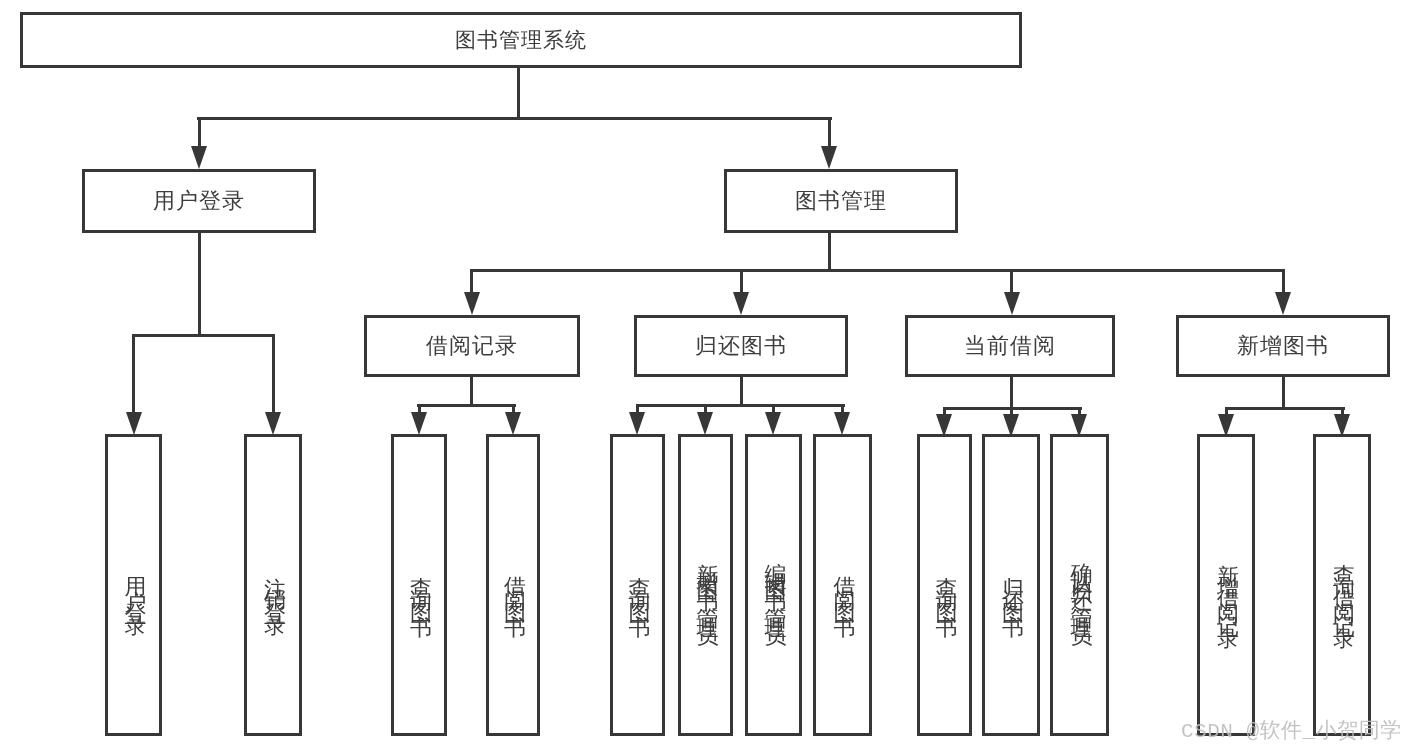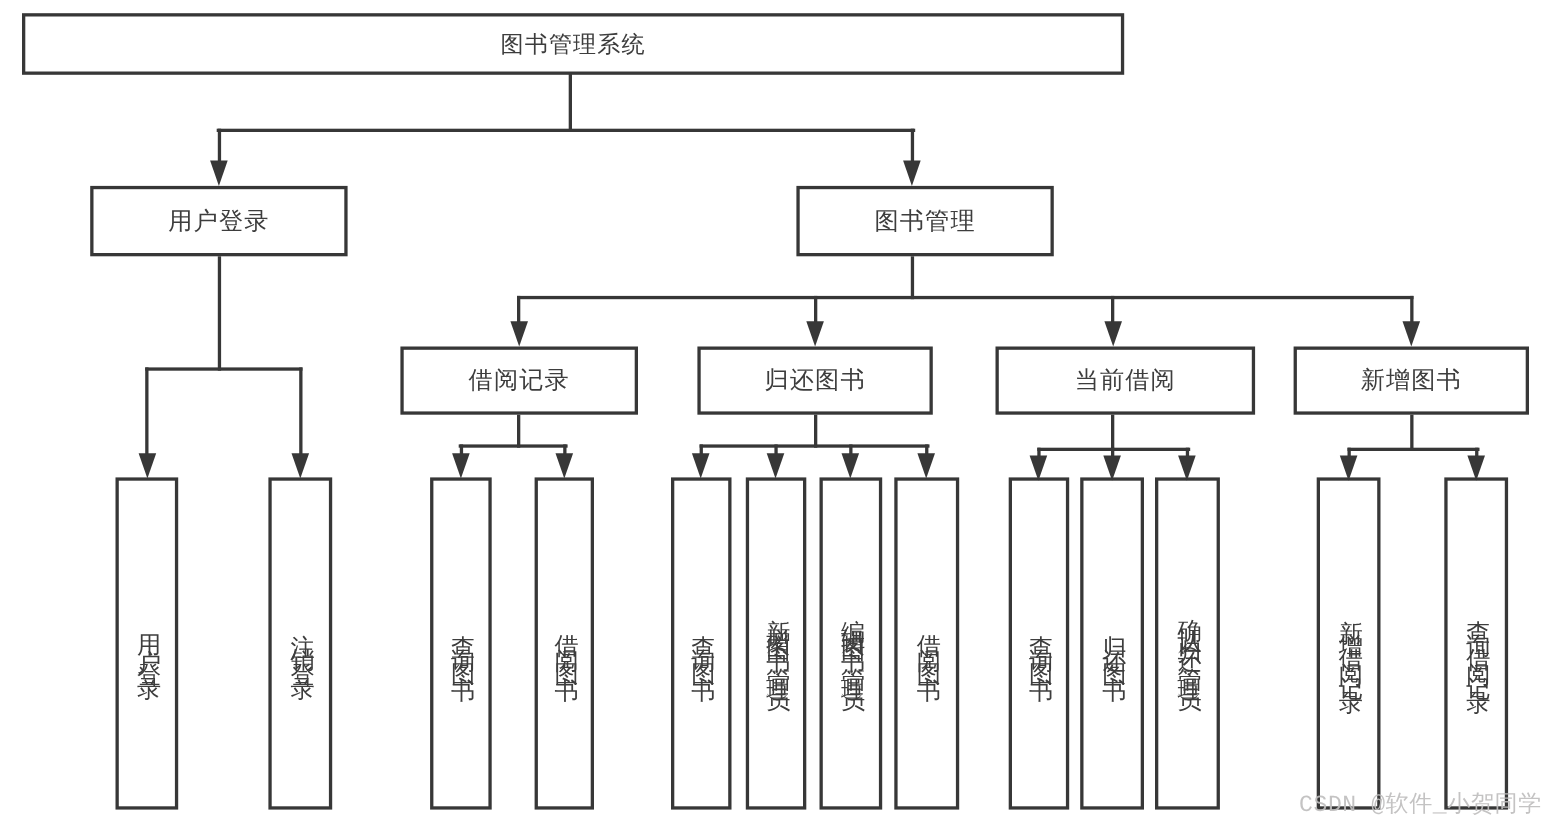--- a/index.html
+++ b/index.html
@@ -34,21 +34,21 @@
 
 <div id="canvas">
 
   <div class="node" style="left:20px;top:12px;width:1002px;height:56px;font-size:21px;">图书管理系统</div>
 
   <div class="node" style="left:82px;top:169px;width:234px;height:64px;">用户登录</div>
   <div class="node" style="left:724px;top:169px;width:234px;height:64px;">图书管理</div>
 
   <div class="node" style="left:364px;top:315px;width:216px;height:62px;">借阅记录</div>
   <div class="node" style="left:634px;top:315px;width:214px;height:62px;">归还图书</div>
-  <div class="node" style="left:905px;top:315px;width:236px;height:62px;">当前借阅</div>
+  <div class="node" style="left:905px;top:315px;width:210px;height:62px;">当前借阅</div>
   <div class="node" style="left:1176px;top:315px;width:214px;height:62px;">新增图书</div>
 
   <div class="vnode" style="left:105px;top:434px;width:57px;height:302px;">用户登录</div>
   <div class="vnode" style="left:244px;top:434px;width:58px;height:302px;">注销登录</div>
 
   <div class="vnode" style="left:391px;top:434px;width:56px;height:302px;">查询图书</div>
   <div class="vnode" style="left:486px;top:434px;width:54px;height:302px;">借阅图书</div>
 
   <div class="vnode" style="left:610px;top:434px;width:55px;height:302px;">查询图书</div>
   <div class="vnode tight" style="left:678px;top:434px;width:55px;height:302px;">新增图书（管理员）</div>

